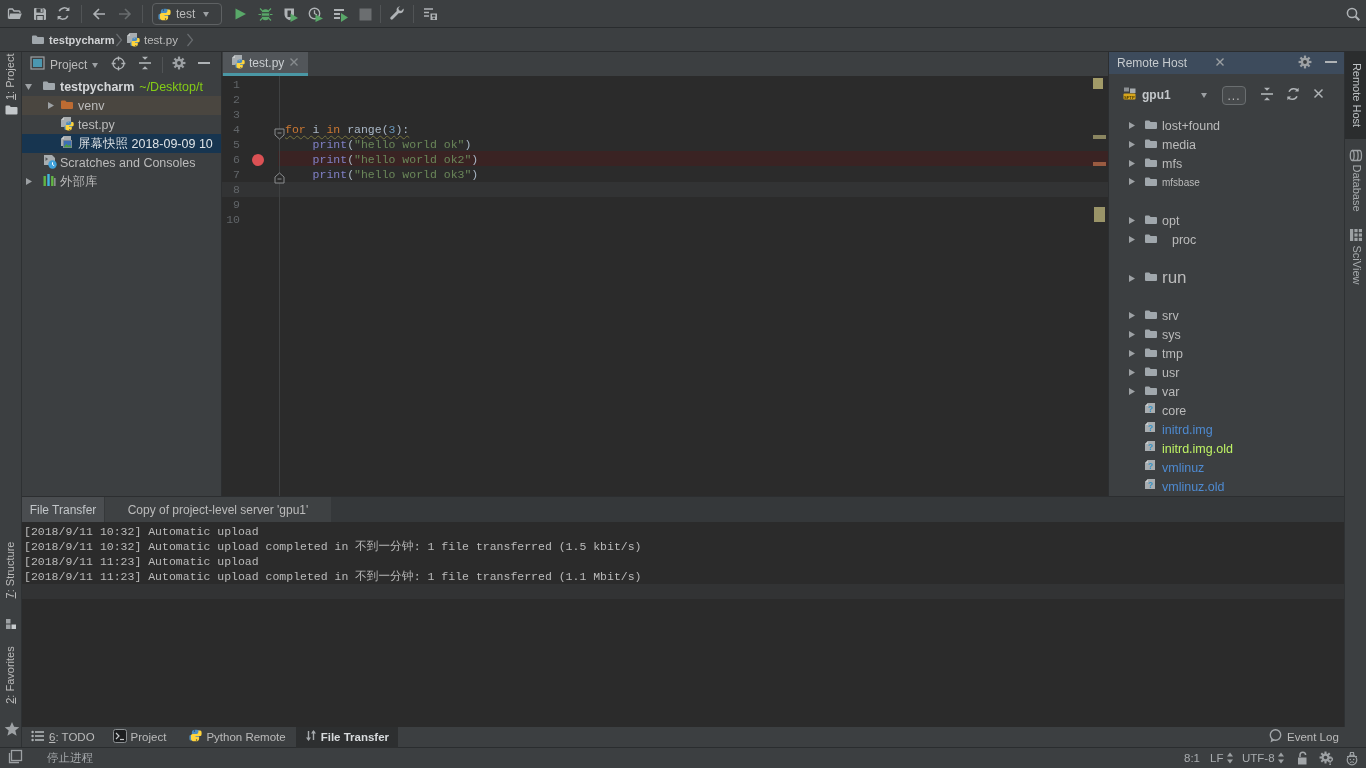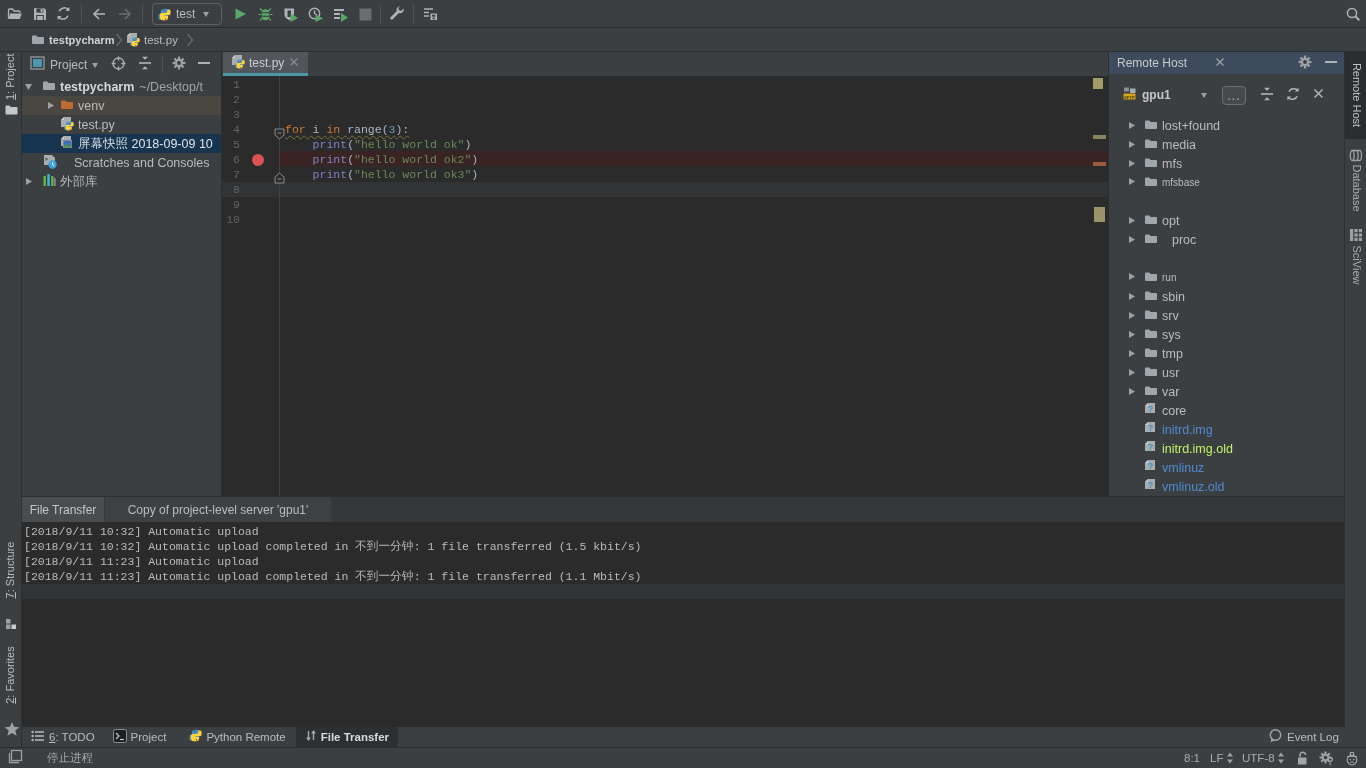--- a/index.html
+++ b/index.html
@@ -171,21 +171,21 @@
           </svg></span>
 </div>
       <div class="abs row" style="left:0;top:25px;width:200px;height:19px;font-size:12.5px">
         <span style="margin-left:2px"><svg width="9" height="9" viewBox="0 0 9 9" style="">
             <path fill="#9DA1A4" d="M1 2 L8 2 L4.5 8 z"></path>
           </svg></span>
         <span style="margin-left:9px"><svg width="14" height="13" viewBox="0 0 14 13" style="">
             <path fill="#A0A7AC" d="M1 3.5 q0-1 1-1 h3.2 l1.4 1.6 h5.4 q1 0 1 1 V10 q0 1-1 1 H2 q-1 0-1-1 z"></path>
           </svg></span>
         <span style="margin-left:4px;font-weight:bold;color:#D4D6D8">testpycharm</span>
-        <span style="margin-left:5px;color:#a3a3a3">~/Desktop/t</span>
+        <span style="margin-left:5px;color:#84cc16">~/Desktop/t</span>
       </div>
       <div class="abs row" style="left:0;top:44px;width:200px;height:19px;background:#4A4640;font-size:12.5px">
         <span style="margin-left:24px"><svg width="9" height="9" viewBox="0 0 9 9" style="">
             <path fill="#9DA1A4" d="M2 1 L8 4.5 L2 8 z"></path>
           </svg></span>
         <span style="margin-left:5px"><svg width="14" height="13" viewBox="0 0 14 13" style="">
             <path fill="#BD6B32" d="M1 3.5 q0-1 1-1 h3.2 l1.4 1.6 h5.4 q1 0 1 1 V10 q0 1-1 1 H2 q-1 0-1-1 z"></path>
           </svg></span>
         <span style="margin-left:4px">venv</span>
       </div>
@@ -217,21 +217,21 @@
             <path transform="translate(3072 0)" d="M503 689Q515 564 503 438H904Q891 564 902 689ZM837 281V114H673Q661 227 598 320Q536 412 448 475Q432 444 401 427Q484 372 530 298Q577 223 603 114H548Q503 114 457 116Q460 91 457 67Q503 69 548 69H903V291Q903 321 876 345Q833 379 732 378Q742 332 710 297Q740 301 784 302Q828 302 832 298Q837 293 837 281ZM160 730H94V66H388V730H321V670H160ZM570 483V645H836L837 483ZM321 349V111H160V349ZM321 390H160V629H321ZM906 1049Q846 919 761 818L814 757Q911 874 971 1008ZM720 976 657 1022 558 837 620 791ZM481 994 415 1033 332 839 398 801ZM76 1007Q124 907 161 796L229 827Q191 944 140 1050Z"></path>
           </svg> 2018-09-09 10</span>
       </div>
       <div class="abs row" style="left:0;top:101px;width:200px;height:19px;font-size:12.5px">
         <span style="margin-left:20px"><svg width="15" height="15" viewBox="0 0 15 15" style="">
             <path fill="#A8ADB0" d="M2 1 h8 l3 3 v7 h-11 z"></path>
             <path fill="#54585A" d="M3.5 3.2 l2.6 1.9 -2.6 1.9 z"></path>
 <circle cx="10.5" cy="10.5" r="4.2" fill="#3FA1DA"></circle>
             <path stroke="#FFF" stroke-width="1" d="M10.5 8.3 v2.4 l1.7 1" fill="none"></path>
           </svg></span>
-        <span style="margin-left:17px">Scratches and Consoles</span>
+        <span style="margin-left:3px">Scratches and Consoles</span>
       </div>
       <div class="abs row" style="left:0;top:120px;width:200px;height:19px;font-size:12.5px">
         <span style="margin-left:2px"><svg width="9" height="9" viewBox="0 0 9 9" style="">
             <path fill="#9DA1A4" d="M2 1 L8 4.5 L2 8 z"></path>
           </svg></span>
         <span style="margin-left:9px"><svg width="14" height="14" viewBox="0 0 14 14" style="">
             <rect x="1.5" y="3" width="2.4" height="10" fill="#62B543"></rect>
             <rect x="5.3" y="1" width="2.4" height="12" fill="#40B6E0"></rect>
             <rect x="9.1" y="3" width="2.4" height="10" fill="#62B543"></rect>
             <rect x="12.2" y="5" width="1.3" height="8" fill="#9DA1A4"></rect>
@@ -389,37 +389,28 @@
       </div>
       <div class="abs row" style="left:0;top:178px;width:236px;height:19px;font-size:12.5px">
         <span style="margin-left:18px"><svg width="9" height="9" viewBox="0 0 9 9" style="">
             <path fill="#9DA1A4" d="M2 1 L8 4.5 L2 8 z"></path>
           </svg></span>
         <span style="margin-left:8px"><svg width="14" height="13" viewBox="0 0 14 13" style="">
             <path fill="#A0A7AC" d="M1 3.5 q0-1 1-1 h3.2 l1.4 1.6 h5.4 q1 0 1 1 V10 q0 1-1 1 H2 q-1 0-1-1 z"></path>
           </svg></span>
         <span style="margin-left:14px">proc</span>
       </div>
-      <div class="abs row" style="left:0;top:216px;width:236px;height:19px;font-size:10px">
+      <div class="abs row" style="left:0;top:216px;width:236px;height:19px;font-size:17px">
         <span style="margin-left:18px"><svg width="9" height="9" viewBox="0 0 9 9" style="">
             <path fill="#9DA1A4" d="M2 1 L8 4.5 L2 8 z"></path>
           </svg></span>
         <span style="margin-left:8px"><svg width="14" height="13" viewBox="0 0 14 13" style="">
             <path fill="#A0A7AC" d="M1 3.5 q0-1 1-1 h3.2 l1.4 1.6 h5.4 q1 0 1 1 V10 q0 1-1 1 H2 q-1 0-1-1 z"></path>
           </svg></span>
         <span style="margin-left:4px">run</span>
-      </div>
-      <div class="abs row" style="left:0;top:235px;width:236px;height:19px;font-size:12.5px">
-        <span style="margin-left:18px"><svg width="9" height="9" viewBox="0 0 9 9" style="">
-            <path fill="#9DA1A4" d="M2 1 L8 4.5 L2 8 z"></path>
-          </svg></span>
-        <span style="margin-left:8px"><svg width="14" height="13" viewBox="0 0 14 13" style="">
-            <path fill="#A0A7AC" d="M1 3.5 q0-1 1-1 h3.2 l1.4 1.6 h5.4 q1 0 1 1 V10 q0 1-1 1 H2 q-1 0-1-1 z"></path>
-          </svg></span>
-        <span style="margin-left:4px">sbin</span>
       </div>
       <div class="abs row" style="left:0;top:254px;width:236px;height:19px;font-size:12.5px">
         <span style="margin-left:18px"><svg width="9" height="9" viewBox="0 0 9 9" style="">
             <path fill="#9DA1A4" d="M2 1 L8 4.5 L2 8 z"></path>
           </svg></span>
         <span style="margin-left:8px"><svg width="14" height="13" viewBox="0 0 14 13" style="">
             <path fill="#A0A7AC" d="M1 3.5 q0-1 1-1 h3.2 l1.4 1.6 h5.4 q1 0 1 1 V10 q0 1-1 1 H2 q-1 0-1-1 z"></path>
           </svg></span>
         <span style="margin-left:4px">srv</span>
       </div>

